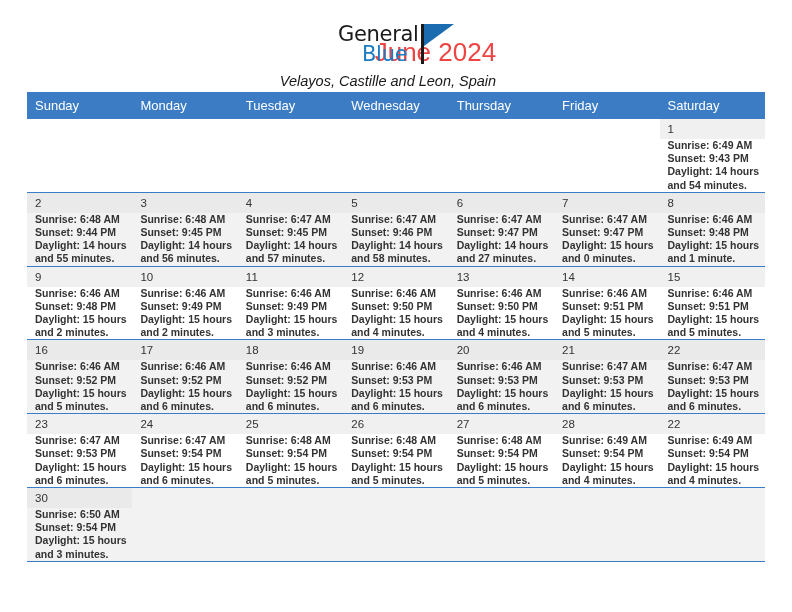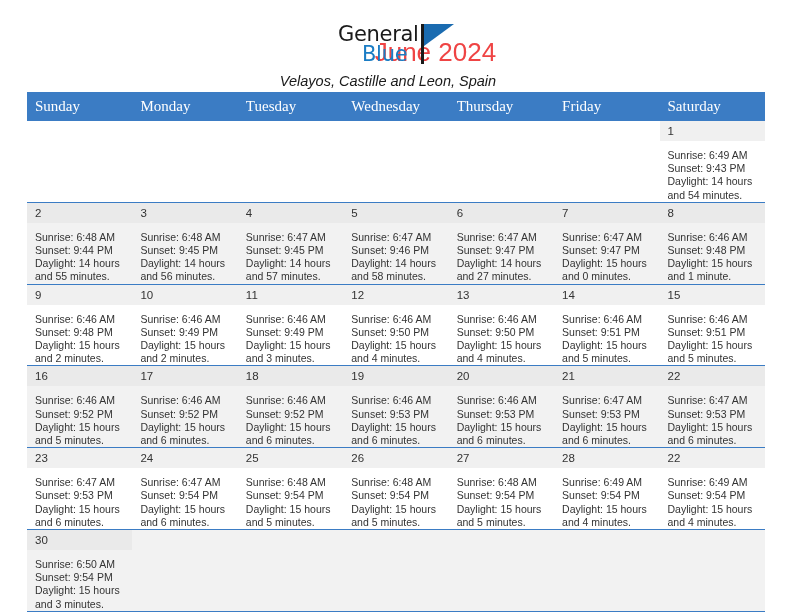--- a/index.html
+++ b/index.html
@@ -97,27 +97,26 @@
   
   .calendar {
     width: 738px;
     margin: 0 auto;
     border-collapse: collapse;
     table-layout: fixed;
   }
   .calendar th {
     background: #3b7cc4;
     color: #ffffff;
-    font-size: 15px;
+    font-size: 13px;
     font-weight: normal;
     text-align: left;
     padding: 6px 0 6px 8px;
     height: 21px;
     box-sizing: border-box;
-    font-family: Liberation Serif, serif;
   }
   .calendar td {
     vertical-align: top;
     border-bottom: 1px solid #3b7cc4;
     padding: 0;
     height: 73px;
     box-sizing: border-box;
     background: #ffffff;
   }
   .calendar td.shaded {
@@ -127,21 +126,22 @@
     font-size: 11.5px;
     color: #333333;
     padding: 4px 0 3px 8px;
     background: #f0f0f0;
     line-height: 13px;
   }
   td.shaded .daynum {
     background: #eaeaea;
   }
   .cell-body {
-    padding: 8px 6px 0 8px;
+    padding: 0 6px 0 8px;
+    font-weight: bold;
   }
   .cell-line {
     font-size: 10.5px;
     color: #333333;
     line-height: 13.2px;
     white-space: nowrap;
   }
 </style>
 </head>
 <body>

